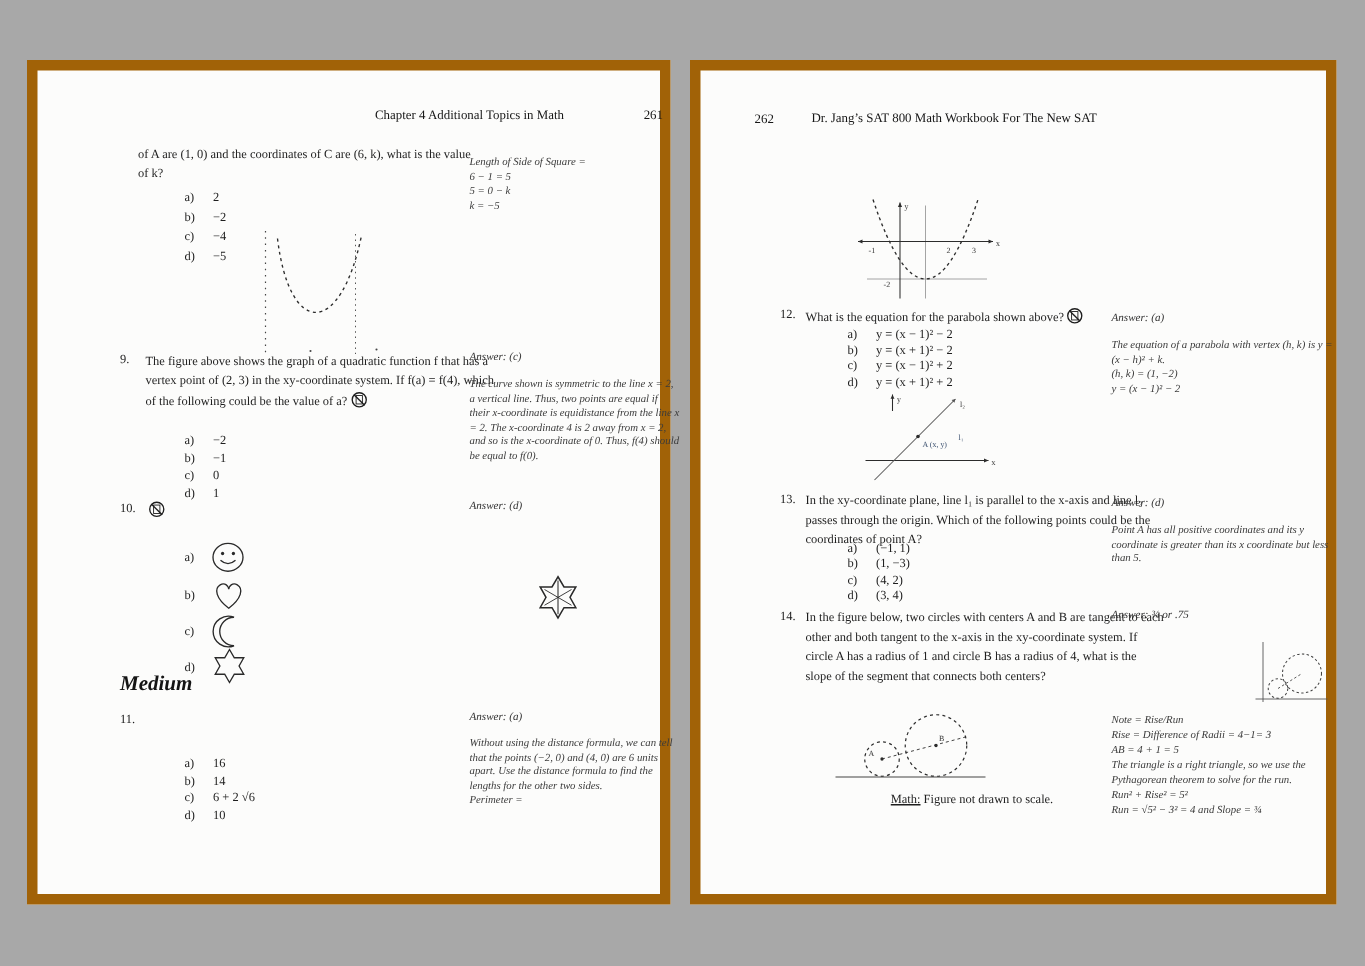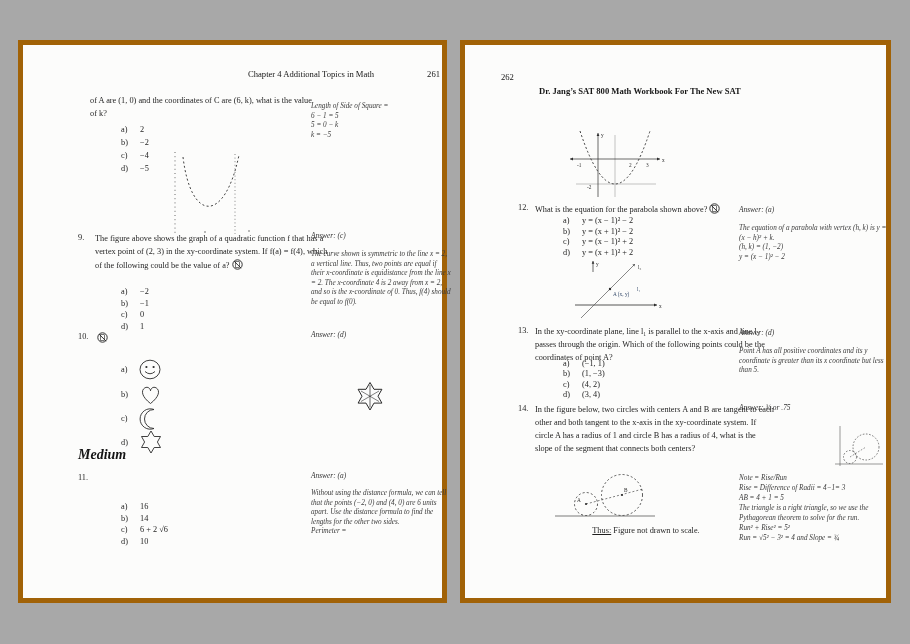--- a/index.html
+++ b/index.html
@@ -4,21 +4,21 @@
 <style>
   html,body{margin:0;padding:0;}
   body{
     width:910px;height:644px;position:relative;overflow:hidden;
     background:#a8a8a8;
     font-family:"Liberation Serif","DejaVu Serif",serif;
     color:#1e1e1e;
   }
   .page{
     position:absolute;top:40px;height:563px;background:#fcfcfb;
-    border:5px solid #a16207;box-sizing:border-box;
+    border:7px solid #a16207;box-sizing:border-box;
   }
   #page-left{left:18px;width:429px;}
   #page-right{left:460px;width:431px;}
   .abs{position:absolute;}
   .mt{font-size:8.3px;line-height:12.9px;color:#1e1e1e;}
   .hdr{font-size:8.6px;color:#161616;}
   .num{font-size:8.3px;}
   .chs{font-size:8.3px;}
   .chrow{display:flex;gap:7px;}
   .chlab{width:12px;flex:0 0 auto;}
@@ -178,21 +178,21 @@
   <div class="abs mn-ans" style="left:288px;top:426px;">Answer:  (a)</div>
   <div class="abs mn" style="left:288px;top:444px;width:142px;">
     <div>Without using the distance formula, we can tell that the points (−2, 0) and (4, 0) are 6 units apart. Use the distance formula to find the lengths for the other two sides.</div>
     <div>Perimeter =</div>
   </div>
 </div>
 
 <div class="page" id="page-right">
 
   <div class="abs hdr" style="left:36px;top:27px;">262</div>
-  <div class="abs hdr" style="left:74px;top:41px;font-weight:bold;">Dr. Jang’s SAT 800 Math Workbook For The New SAT</div>
+  <div class="abs hdr" style="left:74px;top:26px;">Dr. Jang’s SAT 800 Math Workbook For The New SAT</div>
 
 
   <div class="abs" style="left:103px;top:84px;">
     <svg width="102" height="74" viewBox="0 0 102 74">
       <line x1="8" y1="55" x2="88" y2="55" stroke="#9a9a9a" stroke-width="0.6"></line>
       <line x1="47" y1="6" x2="47" y2="68" stroke="#9a9a9a" stroke-width="0.6"></line>
       <line x1="2" y1="30" x2="92" y2="30" stroke="#2c2c2c" stroke-width="0.7"></line>
       <path d="M92,30 l-3,-1.4 v2.8 Z" fill="#2c2c2c"></path>
       <path d="M2,30 l3,-1.4 v2.8 Z" fill="#2c2c2c"></path>
       <line x1="30" y1="4" x2="30" y2="68" stroke="#2c2c2c" stroke-width="0.7"></line>
@@ -310,15 +310,15 @@
       <circle cx="69" cy="32" r="20.5" fill="none" stroke="#2c2c2c" stroke-width="0.8" stroke-dasharray="2,2.2"></circle>
       <line x1="33" y1="41" x2="90" y2="26" stroke="#2c2c2c" stroke-width="0.6" stroke-dasharray="2,2"></line>
       <circle cx="33" cy="41" r="1.1" fill="#2c2c2c"></circle>
       <circle cx="69" cy="32" r="1.1" fill="#2c2c2c"></circle>
       <text x="24" y="39" class="fig-label">A</text>
       <text x="71" y="29" class="fig-label">B</text>
     </svg>
   </div>
 
   <div class="abs mt" style="left:96px;top:480px;width:170px;text-align:center;">
-    <span class="note-lab">Thus:</span><span> Figure not drawn to scale.</span>
+    <span class="note-lab">Math:</span><span> Figure not drawn to scale.</span>
   </div>
 </div>
 
 </body></html>

